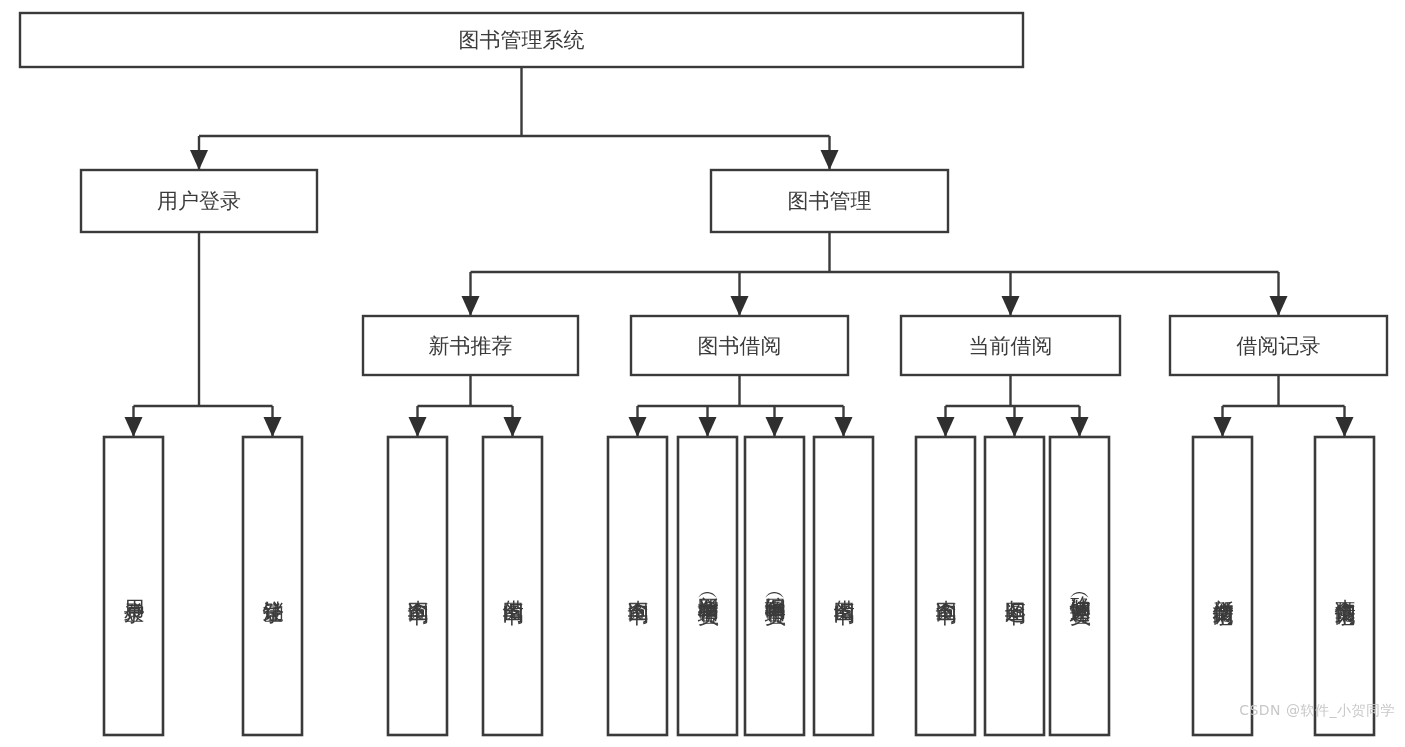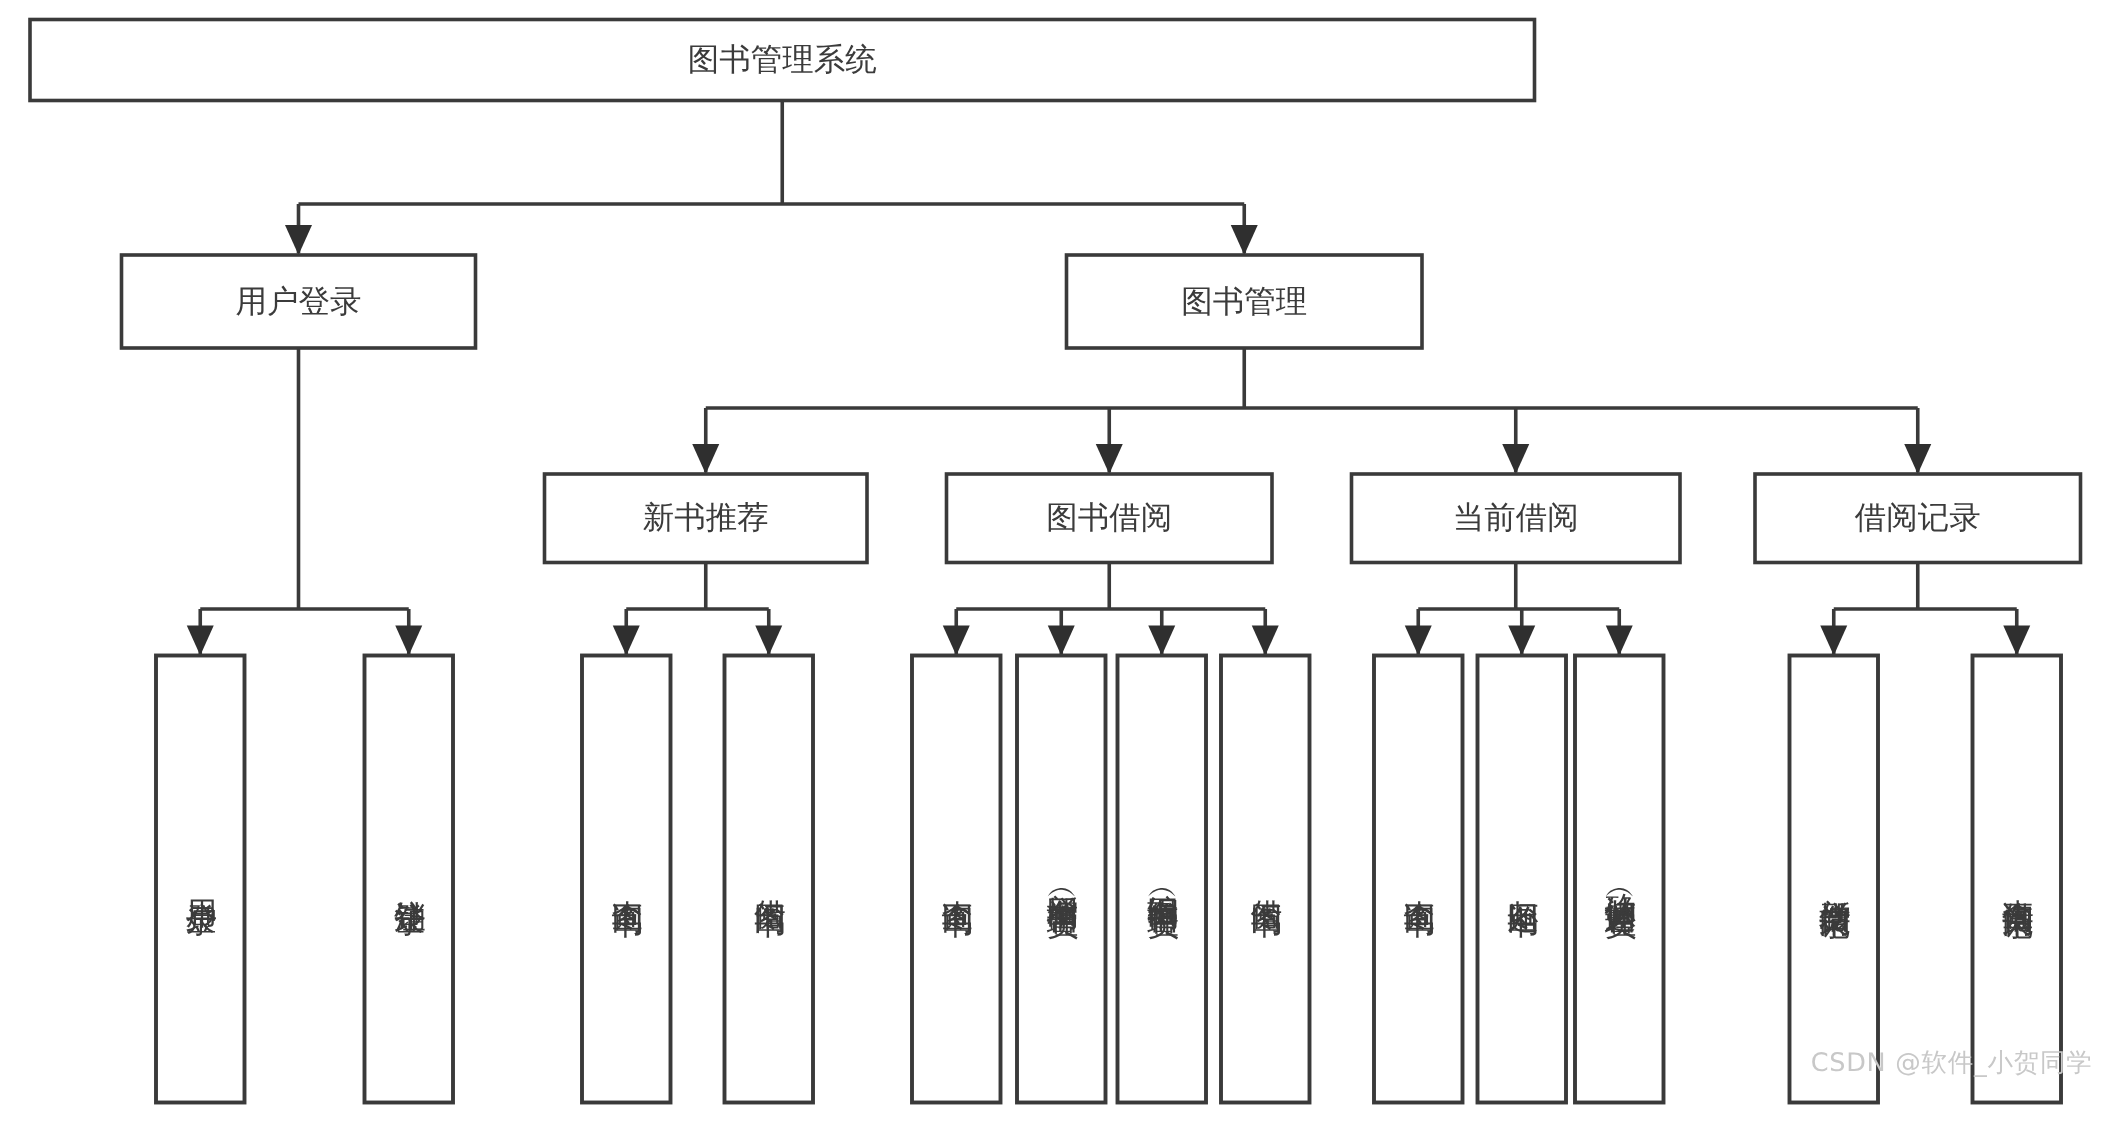--- a/index.html
+++ b/index.html
@@ -66,21 +66,21 @@
     letter-spacing: 1.5px;
     color: #3b3b3b;
     white-space: nowrap;
     pointer-events: none;
   }
   #watermark {
     position: absolute;
     right: 10px;
     bottom: 6px;
     font-family: "DejaVu Sans", "Liberation Sans", sans-serif;
-    font-size: 17px;
+    font-size: 14px;
     color: #c8c8c8;
     letter-spacing: 0.5px;
     white-space: nowrap;
   }
 </style>
 </head>
 <body>
 
 <div id="diagram-root">
   <svg id="tree-svg" viewBox="0 0 1405 747">

